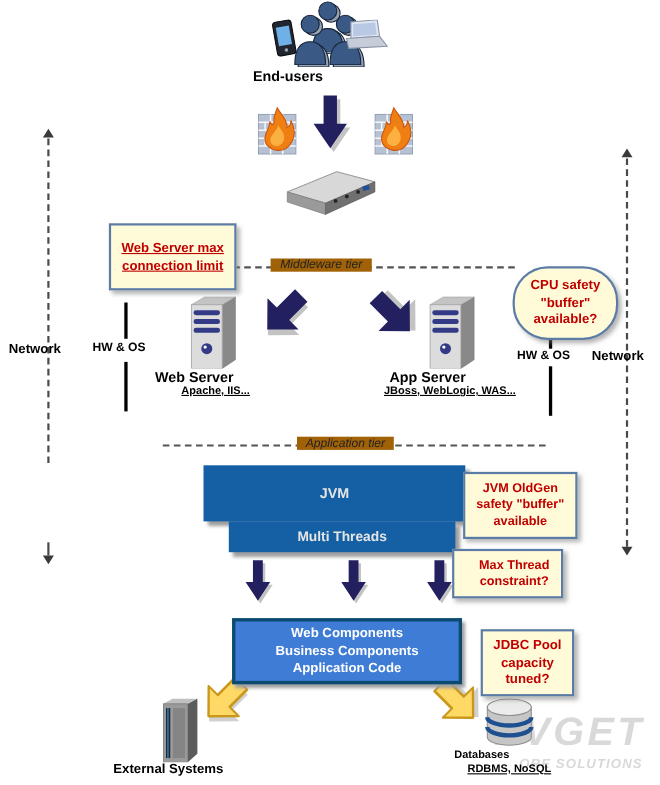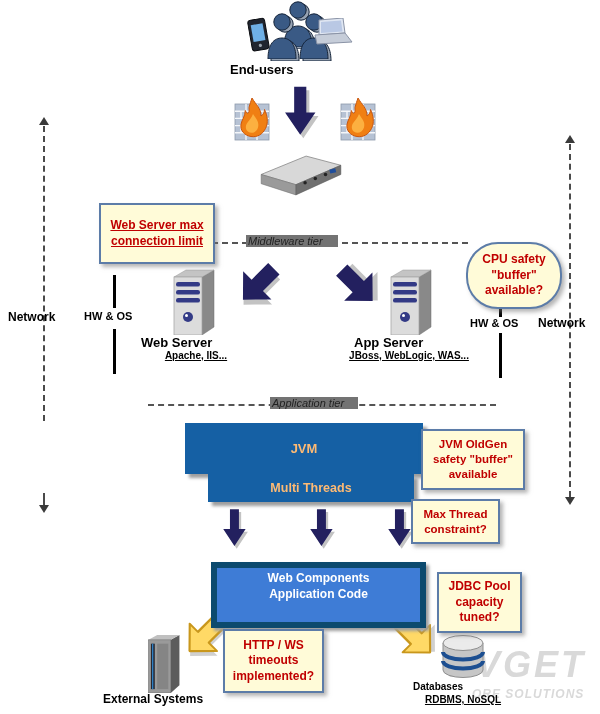--- a/index.html
+++ b/index.html
@@ -14,31 +14,31 @@
     position:absolute; background:#FFFBD8; border:2px solid #5C7CA8;
     box-shadow:3px 3px 4px rgba(120,120,120,.55);
     color:#C00000; font-weight:bold; text-align:center;
     display:flex; flex-direction:column; justify-content:center;
     line-height:1.28; z-index:3;
   }
   .vdash { position:absolute; width:0; border-left:2px dashed #4a4a4a; }
   .hdash { position:absolute; height:0; border-top:2px dashed #555; }
   .tier-label {
     position:absolute; font-style:italic; font-size:11px; color:#222;
-    background:#737373; text-align:left; white-space:nowrap; z-index:2; padding:0 2px;
+    background:#a16207; text-align:center; white-space:nowrap; z-index:2; padding:0 2px;
   }
   .tri-up { position:absolute; width:0; height:0; border-left:5px solid transparent; border-right:5px solid transparent; border-bottom:8px solid #3a3a3a; }
   .tri-down { position:absolute; width:0; height:0; border-left:5px solid transparent; border-right:5px solid transparent; border-top:8px solid #3a3a3a; }
   .blackline { position:absolute; width:3px; background:#000; }
   .bar {
-    position:absolute; color:#fdba74; font-weight:bold; text-align:center;
+    position:absolute; color:#e5e5e5; font-weight:bold; text-align:center;
     background:#1560A4; box-shadow:4px 4px 3px #9e9e9e; z-index:1;
   }
   .components {
-    position:absolute; background:#3E7CD6; border:6px solid #0c4a6e;
+    position:absolute; background:#3E7CD6; border:3px solid #0c4a6e;
     box-shadow:3px 3px 3px #9e9e9e; color:#fff; font-weight:bold; text-align:center; z-index:1;
   }
   .watermark { position:absolute; color:#d9d9d9; font-style:italic; font-weight:bold; z-index:0; white-space:nowrap; }
   svg.icon { position:absolute; overflow:visible; }
 </style>
 </head>
 <body>
 
 <div class="canvas">
 
@@ -203,56 +203,52 @@
 
   <div class="bar" style="left:185px; top:423px; width:238px; height:51px; font-size:13px; line-height:51px;">JVM</div>
   <div class="bar" style="left:208px; top:474px; width:206px; height:28px; font-size:12.5px; line-height:28px; z-index:2;">Multi Threads</div>
 
   <div class="callout" style="left:421px; top:429px; width:100px; height:57px; font-size:11.5px;">
     <div>JVM OldGen</div>
     <div>safety "buffer"</div>
     <div>available</div>
   </div>
 
-  <div class="callout" style="left:411px; top:499px; width:85px; height:41px; font-size:11.5px;">
+  <div class="callout" style="left:411px; top:499px; width:85px; height:41px; font-size:11.5px;padding-left:12px;">
     <div>Max Thread</div>
     <div>constraint?</div>
   </div>
 
   <svg class="icon" style="left:221px; top:508px;" width="28" height="42" viewBox="0 0 50 64" preserveAspectRatio="none">
     <use href="#sym-block-arrow" fill="#23205F"></use>
   </svg>
   <svg class="icon" style="left:308px; top:508px;" width="28" height="42" viewBox="0 0 50 64" preserveAspectRatio="none">
     <use href="#sym-block-arrow" fill="#23205F"></use>
   </svg>
   <svg class="icon" style="left:386px; top:508px;" width="28" height="42" viewBox="0 0 50 64" preserveAspectRatio="none">
     <use href="#sym-block-arrow" fill="#23205F"></use>
   </svg>
 
   <div class="components" style="left:211px; top:562px; width:203px; height:52px; font-size:12px; line-height:16px; padding-top:2px;">
     <div>Web Components</div>
+    <div>Business Components</div>
     <div>Application Code</div>
   </div>
 
   <div class="abs" style="left:180px; top:614px; width:48px; height:48px; transform:rotate(45deg);">
     <svg width="48" height="48" viewBox="0 0 50 64" preserveAspectRatio="none">
       <use href="#sym-yellow-arrow" fill="#FFD966"></use>
     </svg>
   </div>
   <div class="abs" style="left:393px; top:614px; width:48px; height:48px; transform:rotate(-45deg);">
     <svg width="48" height="48" viewBox="0 0 50 64" preserveAspectRatio="none">
       <use href="#sym-yellow-arrow" fill="#FFD966"></use>
     </svg>
   </div>
 
-  <div class="callout" style="left:223px; top:629px; width:97px; height:60px; font-size:12px;">
-    <div>HTTP / WS</div>
-    <div>timeouts</div>
-    <div>implemented?</div>
-  </div>
 
   <div class="callout" style="left:437px; top:572px; width:81px; height:57px; font-size:12px;">
     <div>JDBC Pool</div>
     <div>capacity</div>
     <div>tuned?</div>
   </div>
 
   <svg class="icon" style="left:141px; top:635px;" width="44" height="58" viewBox="0 0 44 60">
       <use href="#sym-ext"></use>
     </svg>

